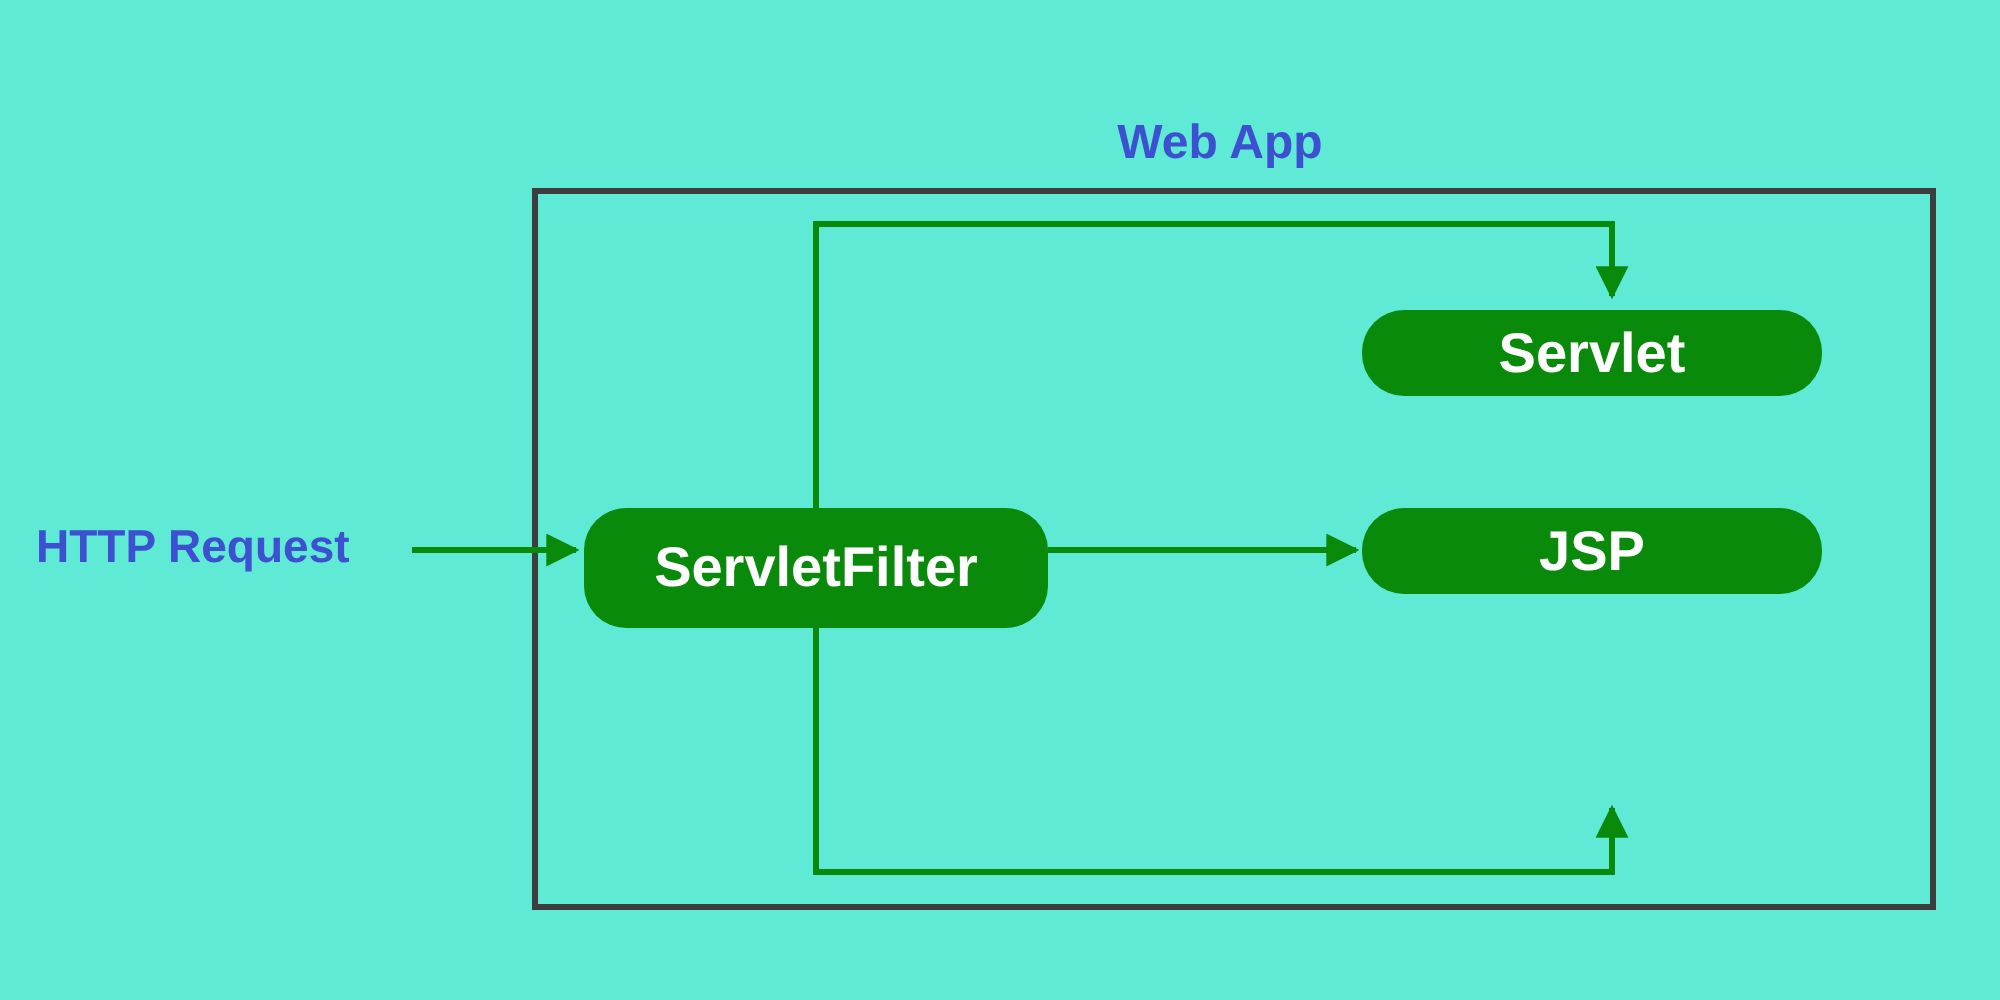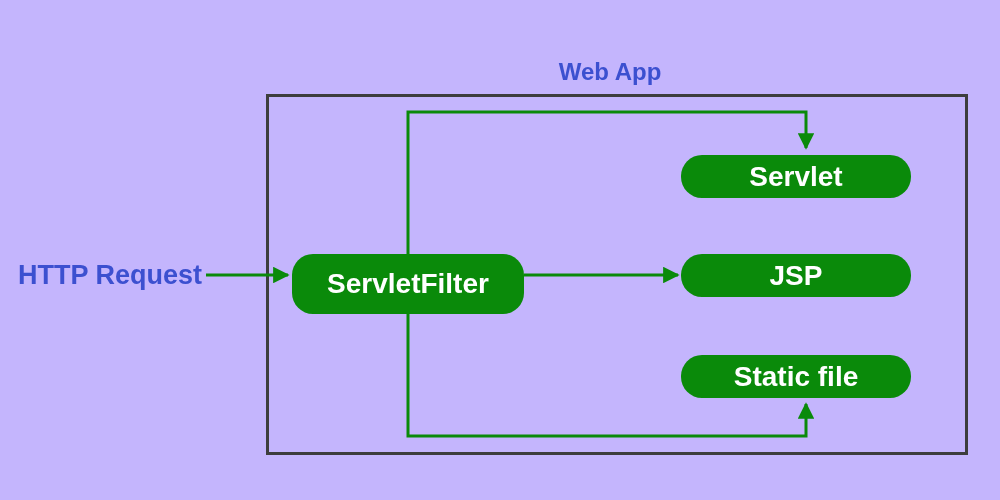--- a/index.html
+++ b/index.html
@@ -4,21 +4,21 @@
 <style>
   html, body {
     margin: 0;
     padding: 0;
     background: #ffffff;
   }
   #canvas {
     position: relative;
     width: 1000px;
     height: 500px;
-    background: #c4b5fd;
+    background: #5eead4;
     overflow: hidden;
     font-family: "Liberation Sans", sans-serif;
   }
   
   #webapp-frame {
     position: absolute;
     left: 266px;
     top: 94px;
     width: 702px;
     height: 361px;
@@ -38,21 +38,21 @@
     font-weight: bold;
     letter-spacing: 0px;
     white-space: nowrap;
   }
   
   #http-request-label {
     position: absolute;
     left: 18px;
     top: 260px;
     color: #3c50d0;
-    font-size: 27px;
+    font-size: 23px;
     font-weight: bold;
     white-space: nowrap;
   }
   
   .pill {
     position: absolute;
     background: #0a8a0a;
     border-radius: 21px;
     color: #ffffff;
     font-size: 28px;
@@ -131,15 +131,14 @@
 
     <path d="M 408 275 L 408 436 L 806 436 L 806 404" fill="none" stroke="#0a8a0a" stroke-width="3" marker-end="url(#arrow-up)"></path>
   </svg>
 
   <div class="pill" id="node-servletfilter">ServletFilter</div>
 
   <div class="pill" id="node-servlet">Servlet</div>
 
   <div class="pill" id="node-jsp">JSP</div>
 
-  <div class="pill" id="node-staticfile">Static file</div>
 
 </div>
 
 </body></html>

